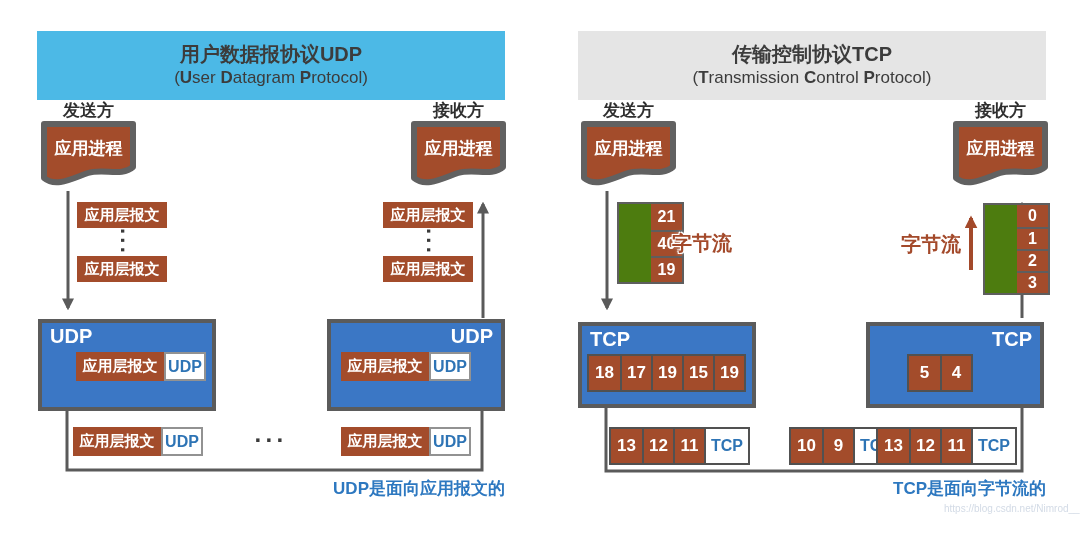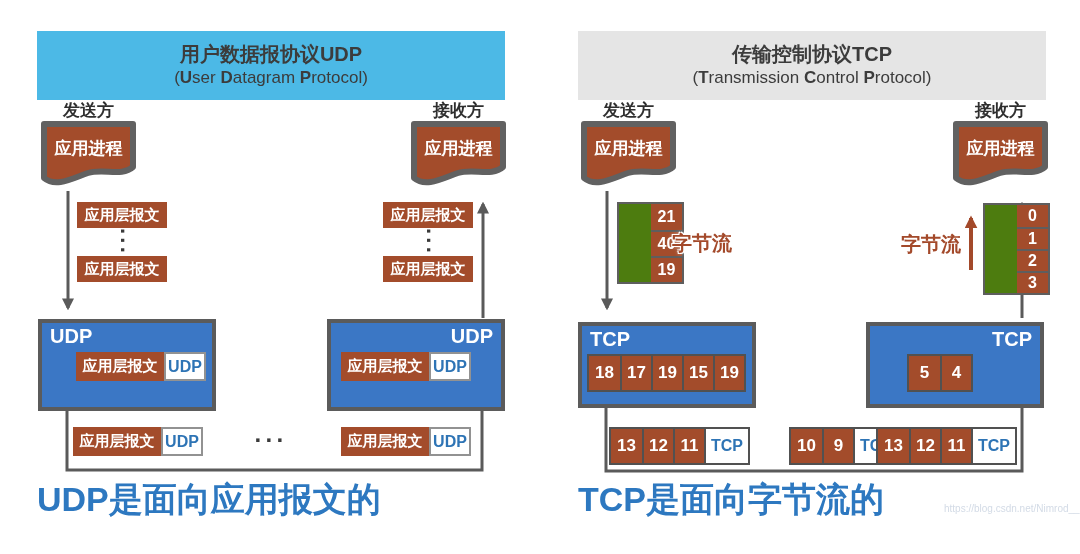--- a/index.html
+++ b/index.html
@@ -48,21 +48,21 @@
   .cellrow .c.tag{width:44px;background:#fff;color:#2e74b5;font-size:16px;}
   .cellcol{position:absolute;display:flex;flex-direction:column;border:2px solid #5e5e5e;background:#4d7c0f;padding-left:32px;}
   .cellcol .c{width:31px;height:26px;background:#a34c2b;color:#fff;display:flex;align-items:center;
               justify-content:center;font-size:16px;font-weight:bold;border-top:2px solid #5e5e5e;}
   .cellcol .c:first-child{border-top:none;}
   .cellcol.small .c{height:22px;}
   
   .bstream{position:absolute;font-size:20px;font-weight:bold;color:#a3492a;
            text-shadow:-1px -1px 0 #fff,1px -1px 0 #fff,-1px 1px 0 #fff,1px 1px 0 #fff,0 0 4px #fff;}
   
-  .caption{position:absolute;width:468px;text-align:left;font-size:34px;font-weight:bold;color:#2d78c0;}
+  .caption{position:absolute;width:468px;text-align:right;font-size:17px;font-weight:bold;color:#2d78c0;}
   
   .wm{position:absolute;font-size:10px;color:#d3dbe6;}
 </style>
 </head>
 <body>
 
 <div id="stage">
 
   <svg class="abs" width="1080" height="554" style="left:0;top:0;">
     <defs>

